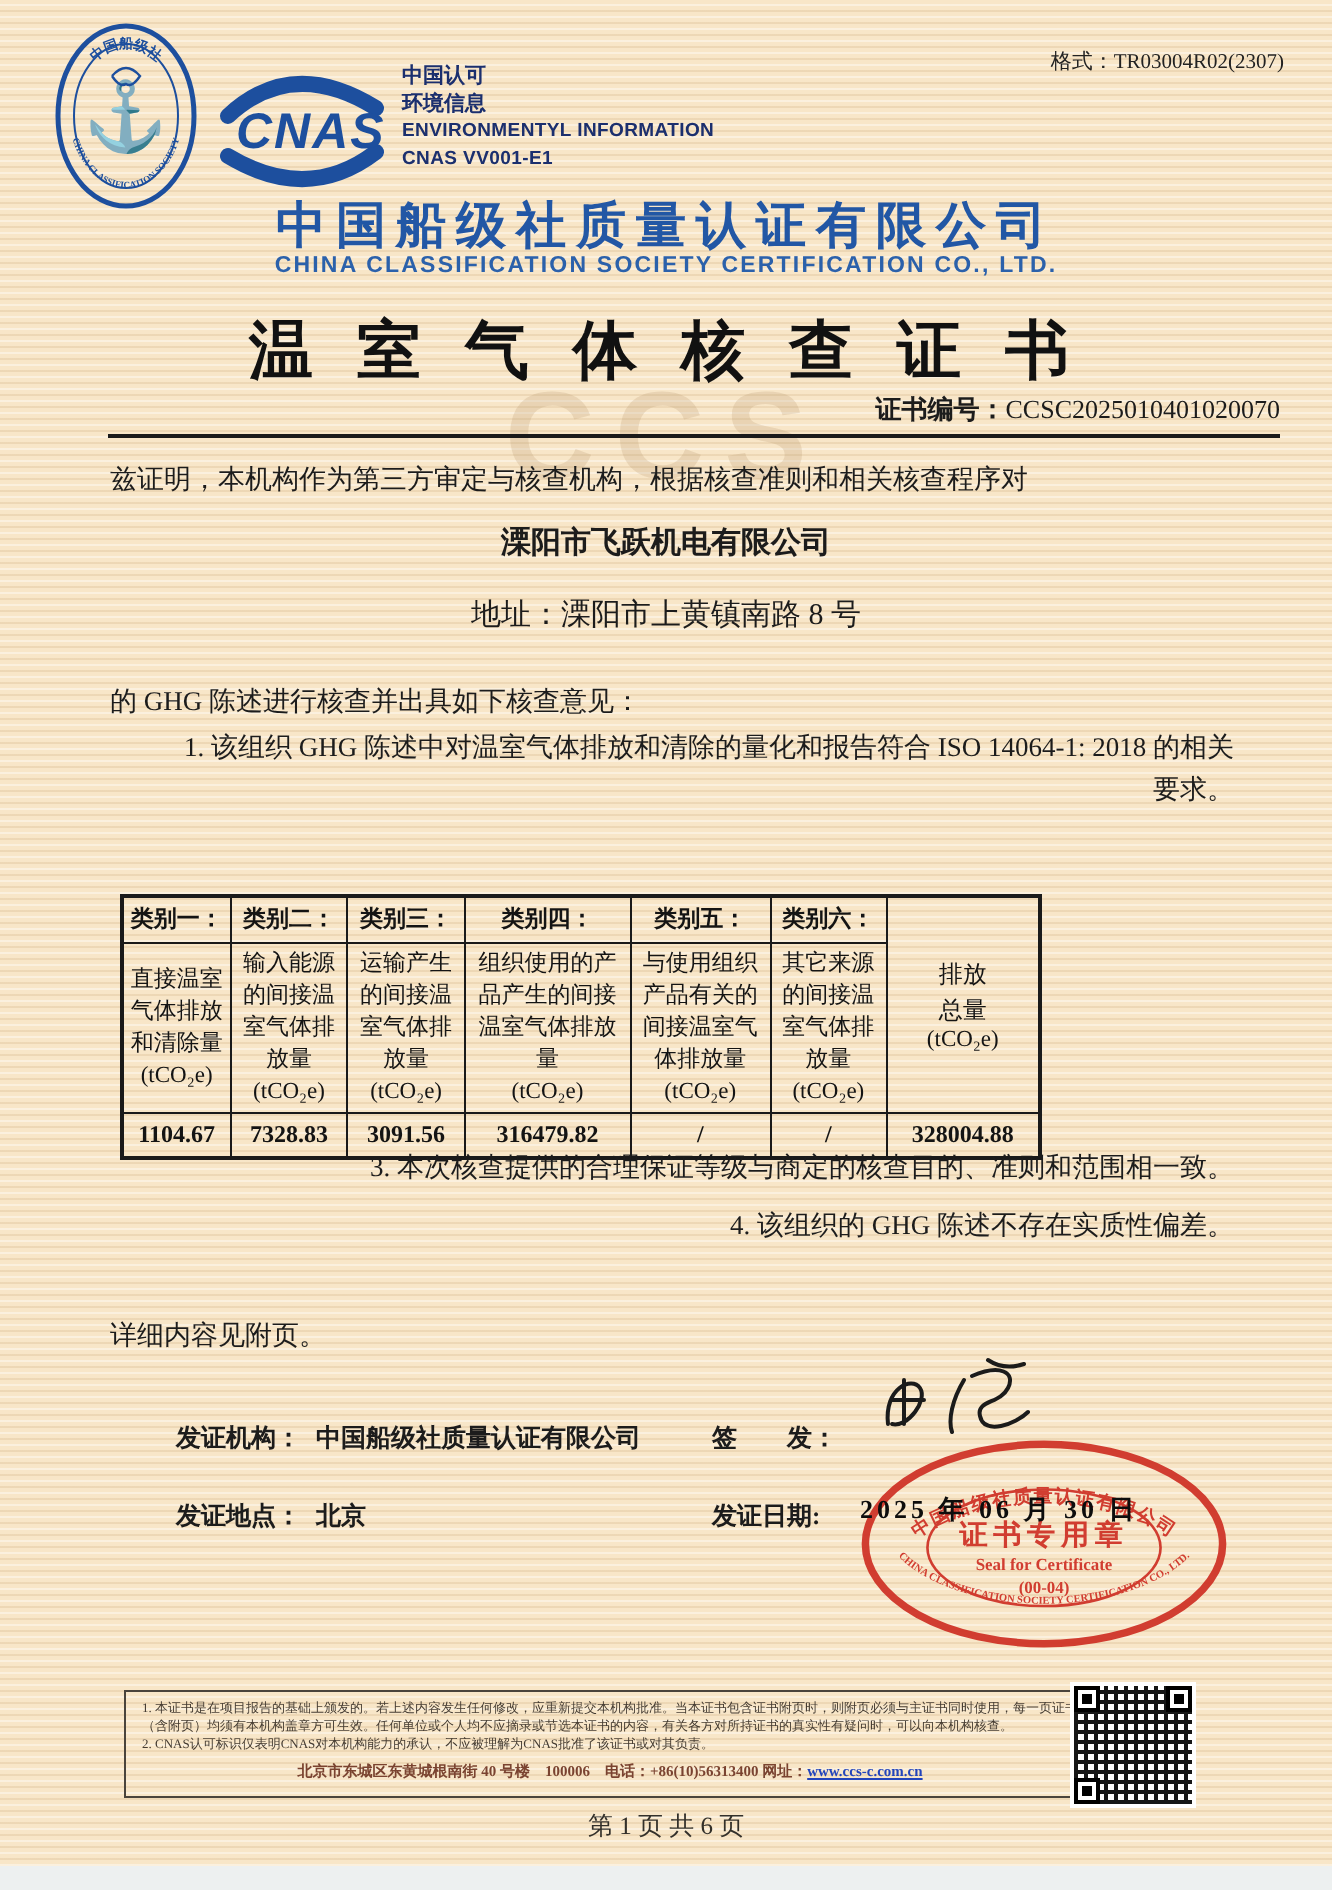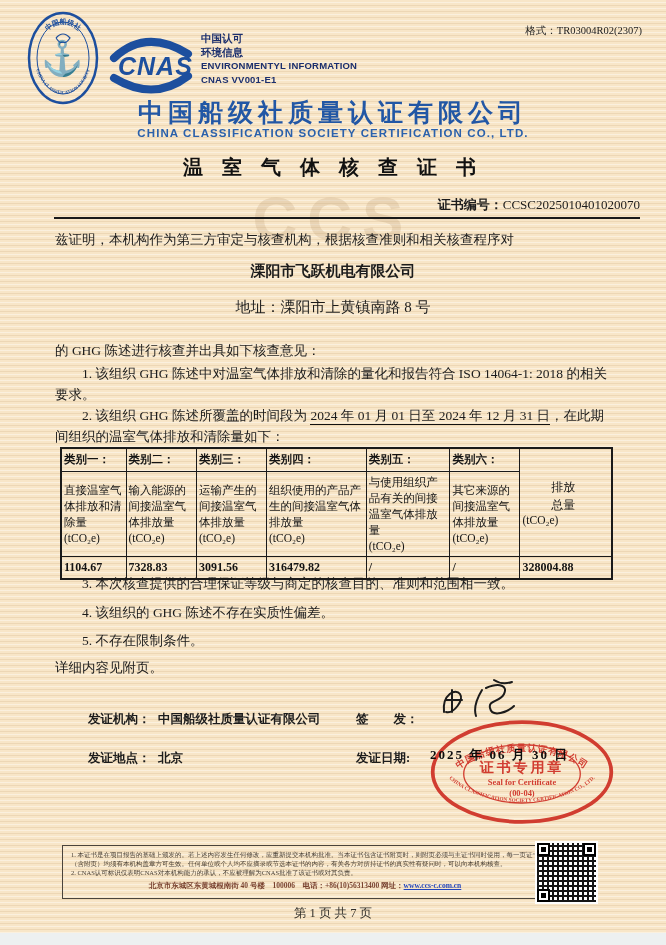--- a/index.html
+++ b/index.html
@@ -23,45 +23,45 @@
     font-size:25px; letter-spacing:1px; color:#1d4f9e; }
   .cnas-lines{ left:201px; top:31px; line-height:14px; color:#1b2f6e; font-weight:bold; }
   .cnas-lines .cn{ font-size:10.5px; }
   .cnas-lines .en{ font-size:9.5px; letter-spacing:.2px; }
   .format-line{ top:24px; right:24px; font-size:10.5px; color:#222; }
   .company-cn{ top:96px; left:0; width:100%; text-align:center; color:#2257a5;
     font-weight:bold; font-size:25px; letter-spacing:5px; }
   .company-en{ top:127px; left:0; width:100%; text-align:center; color:#2b61ab;
     font-size:11.5px; letter-spacing:1.1px; font-weight:bold; }
   .doc-title{ top:154px; left:0; width:100%; text-align:center; color:#111;
-    font-weight:bold; font-size:20px; letter-spacing:7px; }
+    font-weight:bold; font-size:32px; letter-spacing:7px; }
   .watermark{ top:183px; left:0; width:100%; text-align:center; font-size:62px;
     font-weight:bold; color:rgba(186,156,116,.25); letter-spacing:10px; }
   .cert-line{ top:196px; right:26px; font-size:13px; font-weight:bold; }
   .cert-line .num{ font-weight:normal; }
   .rule{ top:217px; left:54px; width:586px; height:2px; background:#1a1a1a; }
 
   
   .p{ left:55px; width:562px; font-size:13.5px; line-height:21px; }
   .intro{ top:229px; }
   .org-name{ top:262px; left:0; width:100%; text-align:center; font-weight:bold; font-size:15px; }
   .org-addr{ top:298px; left:0; width:100%; text-align:center; font-weight:normal; font-size:15px; }
   .lead{ top:340px; }
-  .indent{ text-indent:2em; }
+  .indent{ text-indent:2em;text-align:right; }
   .item1{ top:363px; }
   .item2{ top:405px; }
   .uline{ border-bottom:1px solid #111; padding-bottom:1px; }
   .item3{ top:573px; }
   .item4{ top:602px; }
   .item5{ top:630px; }
   .attach{ top:657px; }
 
   
-  .ghg-table{ top:447px; left:60px; width:553px; border-collapse:collapse;
-    font-size:11.5px; text-align:left; color:#141414; }
+  .ghg-table{ top:447px; left:60px; width:461px; border-collapse:collapse;
+    font-size:11.5px; text-align:center; color:#141414; }
   .ghg-table td{ border:1px solid #1a1a1a; padding:2px 2px; vertical-align:middle; }
   .ghg-table{ border:2px solid #1a1a1a; }
   .ghg-table .hd{ font-weight:bold; height:23px; }
   .ghg-table .desc{ height:70px; line-height:16px; }
   .ghg-table .val{ font-weight:bold; height:23px; font-size:12px; }
   col.c1{width:11.8%} col.c2{width:12.8%} col.c3{width:12.7%} col.c4{width:18.1%}
   col.c5{width:15.2%} col.c6{width:12.7%} col.c7{width:16.7%}
   .total-label{ width:2.4em; margin:0 auto; line-height:18px; font-size:12px; }
 
   
@@ -141,23 +141,20 @@
   <div class="abs cert-line ser">
     <span>证书编号：</span><span class="num">CCSC2025010401020070</span>
   </div>
   <div class="abs rule"></div>
 
   <div class="abs p intro">兹证明，本机构作为第三方审定与核查机构，根据核查准则和相关核查程序对</div>
   <div class="abs org-name ser">溧阳市飞跃机电有限公司</div>
   <div class="abs org-addr ser">地址：溧阳市上黄镇南路 8 号</div>
   <div class="abs p lead">的 GHG 陈述进行核查并出具如下核查意见：</div>
   <div class="abs p indent item1">1. 该组织 GHG 陈述中对温室气体排放和清除的量化和报告符合 ISO 14064-1: 2018 的相关要求。</div>
-  <div class="abs p indent item2">
-    <span>2. 该组织 GHG 陈述所覆盖的时间段为 </span><span class="uline">2024 年 01 月 01 日至 2024 年 12 月 31 日</span><span>，在此期间组织的温室气体排放和清除量如下：</span>
-  </div>
 
   <table class="abs ghg-table ser">
     <colgroup>
         <col class="c1">
         <col class="c2">
         <col class="c3">
         <col class="c4">
         <col class="c5">
         <col class="c6">
         <col class="c7">
@@ -208,21 +205,20 @@
       <td class="val">316479.82</td>
       <td class="val">/</td>
       <td class="val">/</td>
       <td class="val">328004.88</td>
     </tr>
   </tbody>
     </table>
 
   <div class="abs p indent item3">3. 本次核查提供的合理保证等级与商定的核查目的、准则和范围相一致。</div>
   <div class="abs p indent item4">4. 该组织的 GHG 陈述不存在实质性偏差。</div>
-  <div class="abs p indent item5">5. 不存在限制条件。</div>
   <div class="abs p attach">详细内容见附页。</div>
 
   <div class="abs iss lab-a row1 ser">发证机构：</div>
   <div class="abs iss val-a row1 ser">中国船级社质量认证有限公司</div>
   <div class="abs iss lab-b row1 ser">签　　发：</div>
   <div class="abs iss lab-a row2 ser">发证地点：</div>
   <div class="abs iss val-a row2 ser">北京</div>
   <div class="abs iss lab-b row2 ser">发证日期:</div>
 
   <svg class="abs sig" viewBox="0 0 118 50">
@@ -258,15 +254,15 @@
     </div>
   </div>
 
   <div class="abs qr">
     <div class="qr-noise"></div>
     <div class="finder f-tl"></div>
     <div class="finder f-tr"></div>
     <div class="finder f-bl"></div>
   </div>
 
-  <div class="abs page-info ser">第 1 页  共 7 页</div>
+  <div class="abs page-info ser">第 1 页  共 6 页</div>
   <div class="abs bottom-strip"></div>
 </div>
 
 </body></html>

